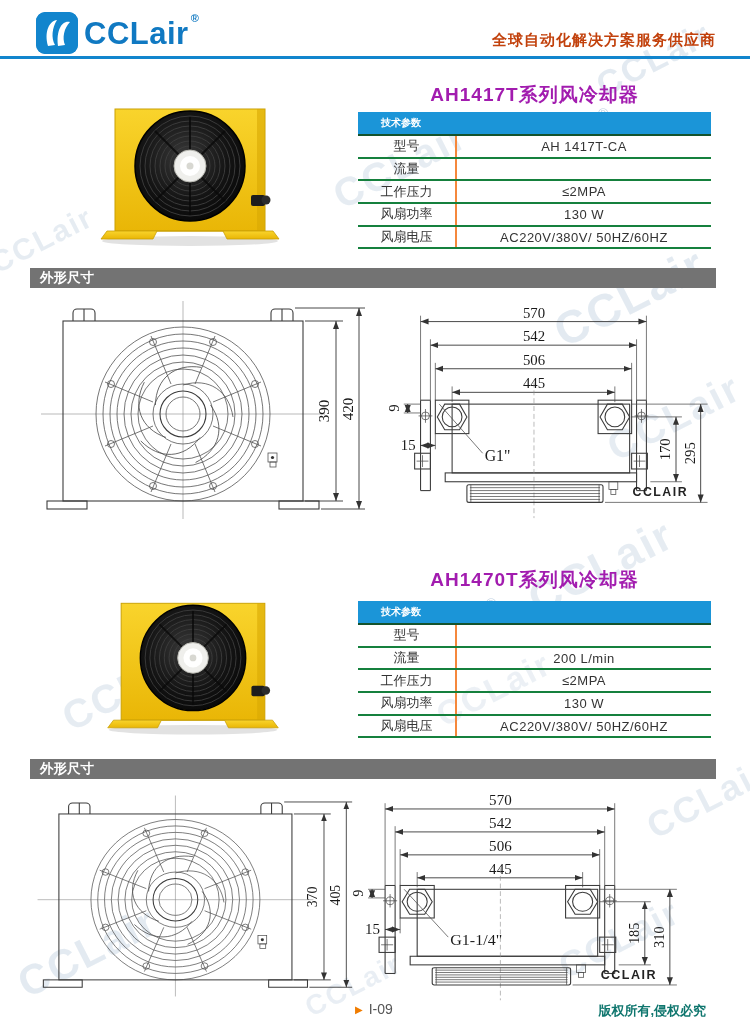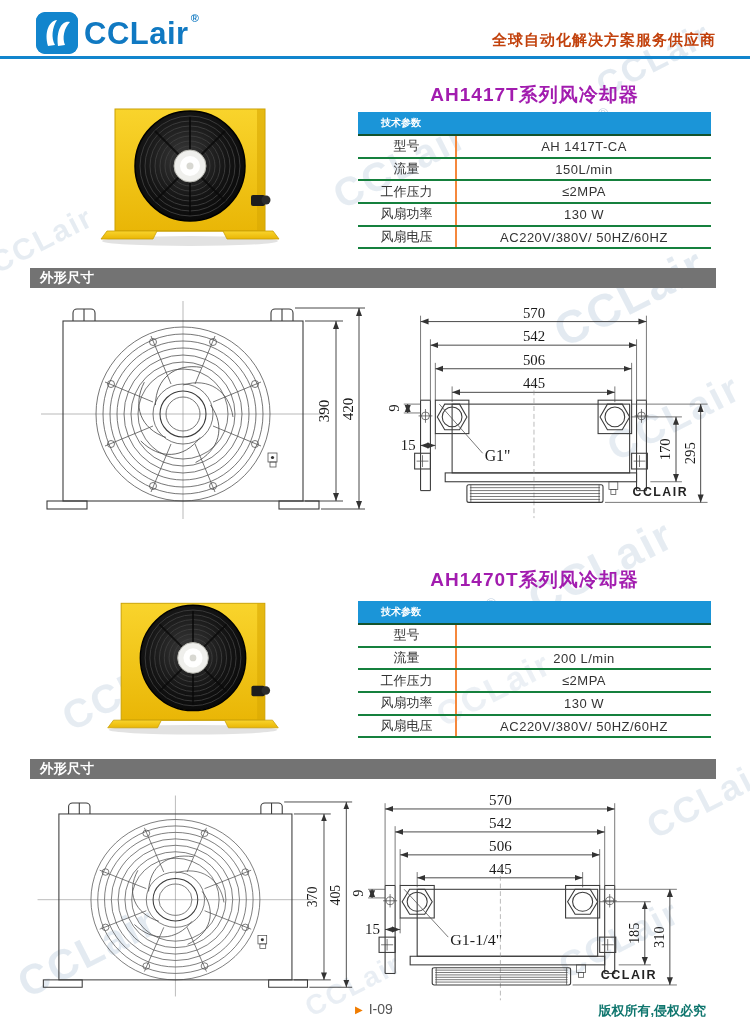--- a/index.html
+++ b/index.html
@@ -143,21 +143,20 @@
   </svg>
 
   <div class="spec-table" style="top:112px">
     <div class="spec-header">技术参数</div>
     <div class="spec-row">
       <div class="spec-label">型号</div>
       <div class="spec-value">AH 1417T-CA</div>
     </div>
     <div class="spec-row">
       <div class="spec-label">流量</div>
-      <div class="spec-value">150L/min</div>
     </div>
     <div class="spec-row">
       <div class="spec-label">工作压力</div>
       <div class="spec-value">≤2MPA</div>
     </div>
     <div class="spec-row">
       <div class="spec-label">风扇功率</div>
       <div class="spec-value">130 W</div>
     </div>
     <div class="spec-row">

